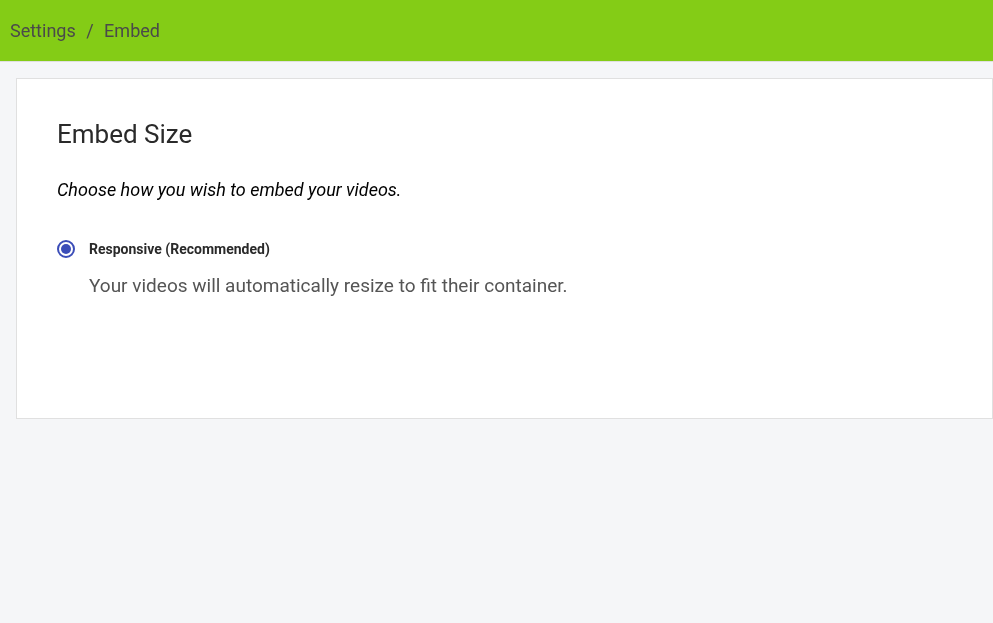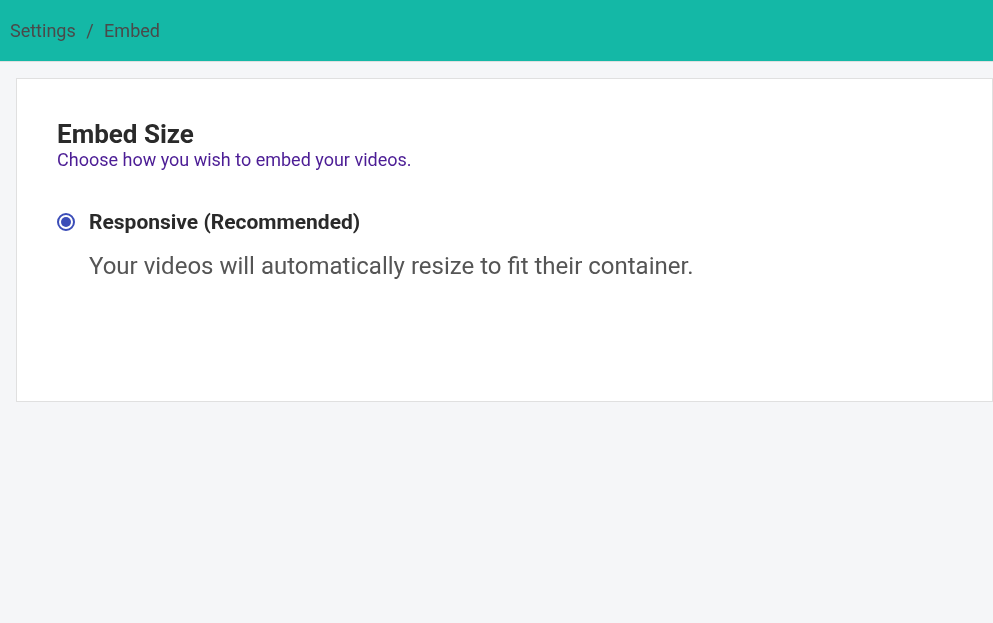--- a/index.html
+++ b/index.html
@@ -9,47 +9,49 @@
     }
     body {
       font-family: -apple-system, BlinkMacSystemFont, "Segoe UI", Roboto, Helvetica, Arial, sans-serif;
       background: #f5f6f8;
       color: #333;
       width: 993px;
       height: 623px;
       overflow: hidden;
     }
     .breadcrumb {
-      background: #14b8a6;
+      background: #84cc16;
       padding: 20px 10px;
       font-size: 18px;
       color: #4a4a4a;
       border-bottom: 1px solid #e0e0e0;
     }
     .breadcrumb .sep {
       margin: 0 6px;
       color: #4a4a4a;
     }
     .content-area {
       padding: 16px 0 0 16px;
     }
     .card {
       background: #fff;
       border: 1px solid #e0e0e0;
       padding: 40px 40px 85px 40px;
     }
     .card-title {
       font-size: 26px;
-      font-weight: 700;
+      font-weight: 400;
       color: #2a2a2a;
+      margin-bottom: 30px;
     }
     .card-description {
       font-size: 18px;
-      color: #4c1d95;
+      color: #000000;
       margin-bottom: 40px;
+      font-style: italic;
     }
     .radio-option {
       margin-bottom: 32px;
     }
     .radio-row {
       display: flex;
       align-items: center;
       margin-bottom: 14px;
     }
     .radio {
@@ -70,26 +72,26 @@
       position: absolute;
       top: 50%;
       left: 50%;
       transform: translate(-50%, -50%);
       width: 10px;
       height: 10px;
       border-radius: 50%;
       background: #3b4db8;
     }
     .radio-label {
-      font-size: 21px;
+      font-size: 14px;
       font-weight: 700;
       color: #2a2a2a;
     }
     .radio-description {
-      font-size: 24px;
+      font-size: 19px;
       color: #555;
       margin-left: 32px;
       line-height: 1.5;
     }
   </style>
 </head>
 <body>
 
 <div class="breadcrumb">
   <span>Settings</span>

